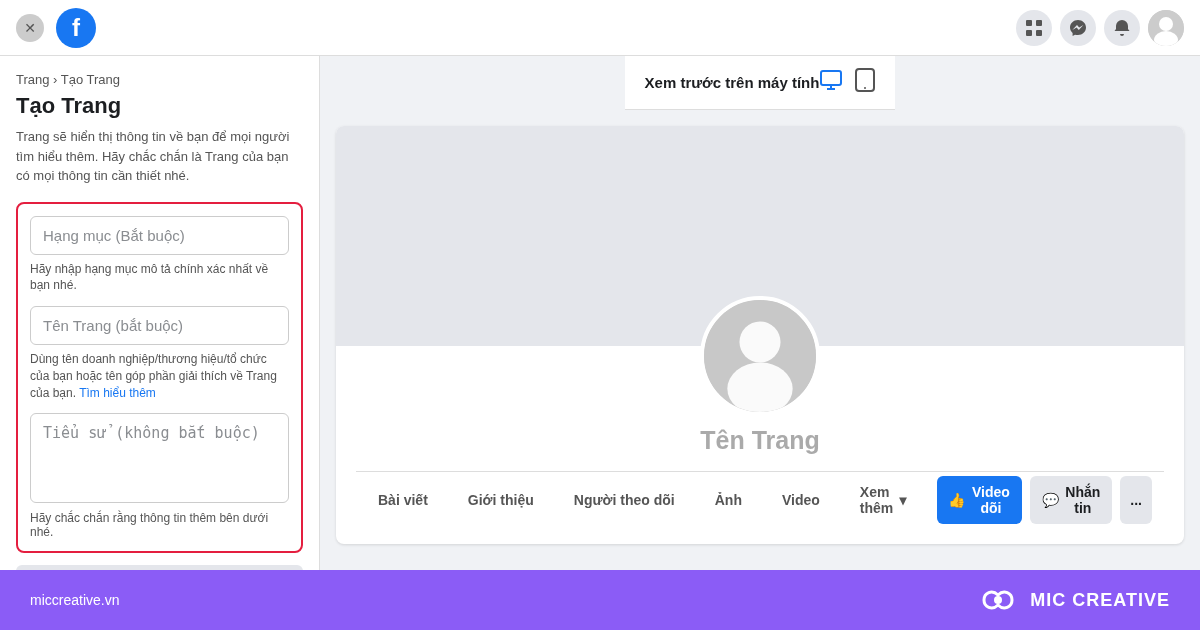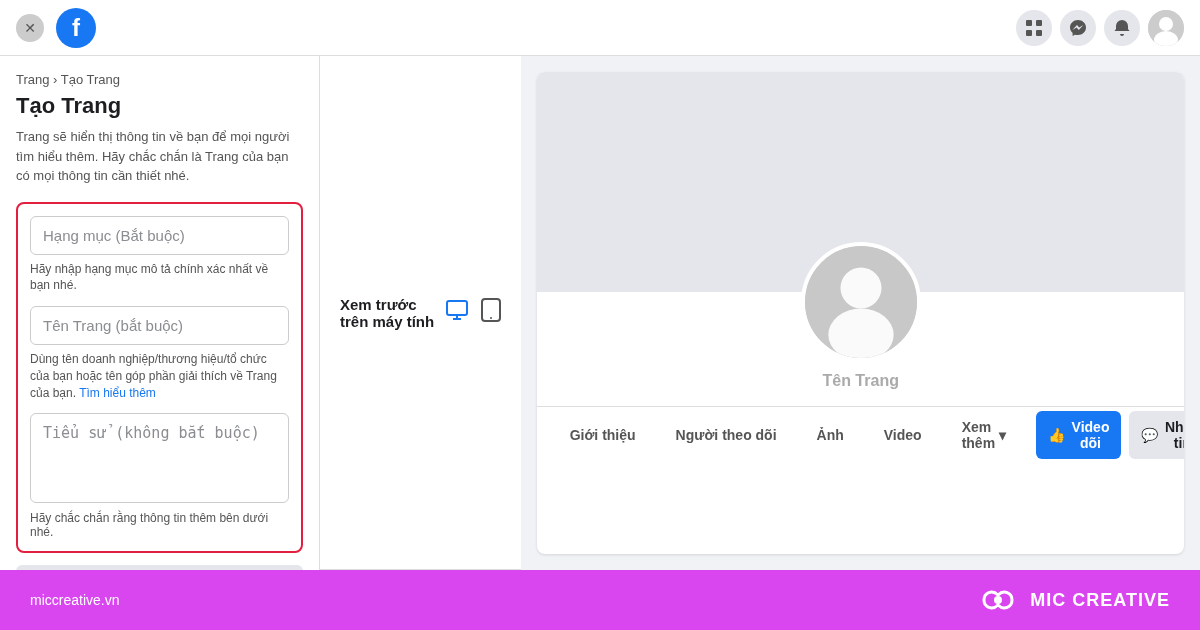--- a/index.html
+++ b/index.html
@@ -156,21 +156,22 @@
       cursor: not-allowed;
       margin-bottom: 10px;
     }
 
     
     .right-panel {
       flex: 1;
       background: #f0f2f5;
       overflow-y: auto;
       display: flex;
-      flex-direction: row;
+      flex-direction: column;
+      align-items: center;
     }
 
     .preview-header {
       display: flex;
       align-items: center;
       justify-content: space-between;
       padding: 12px 20px;
       background: #fff;
       border-bottom: 1px solid #ddd;
     }
@@ -213,21 +214,21 @@
     .profile-avatar-wrapper {
       margin-top: -50px;
       width: 120px; height: 120px;
       border-radius: 50%;
       background: #c8c8c8;
       border: 4px solid #fff;
       display: flex; align-items: center; justify-content: center;
       overflow: hidden;
     }
     .profile-name {
-      font-size: 16px;
+      font-size: 25px;
       font-weight: 700;
       color: #aaa;
       margin-top: 10px;
       margin-bottom: 16px;
     }
 
     .page-tabs {
       display: flex;
       border-top: 1px solid #ddd;
       padding: 0 12px;
@@ -274,21 +275,21 @@
     }
     .btn-more {
       background: #e4e6eb;
       color: #1c1e21;
       padding: 8px 10px;
     }
 
     
     .branding-bar {
       height: 60px;
-      background: #d946ef;
+      background: #8b5cf6;
       display: flex;
       align-items: center;
       padding: 0 30px;
       flex-shrink: 0;
       text-align: right;
     }
     .branding-url {
       color: #fff;
       font-size: 14px;
     }

